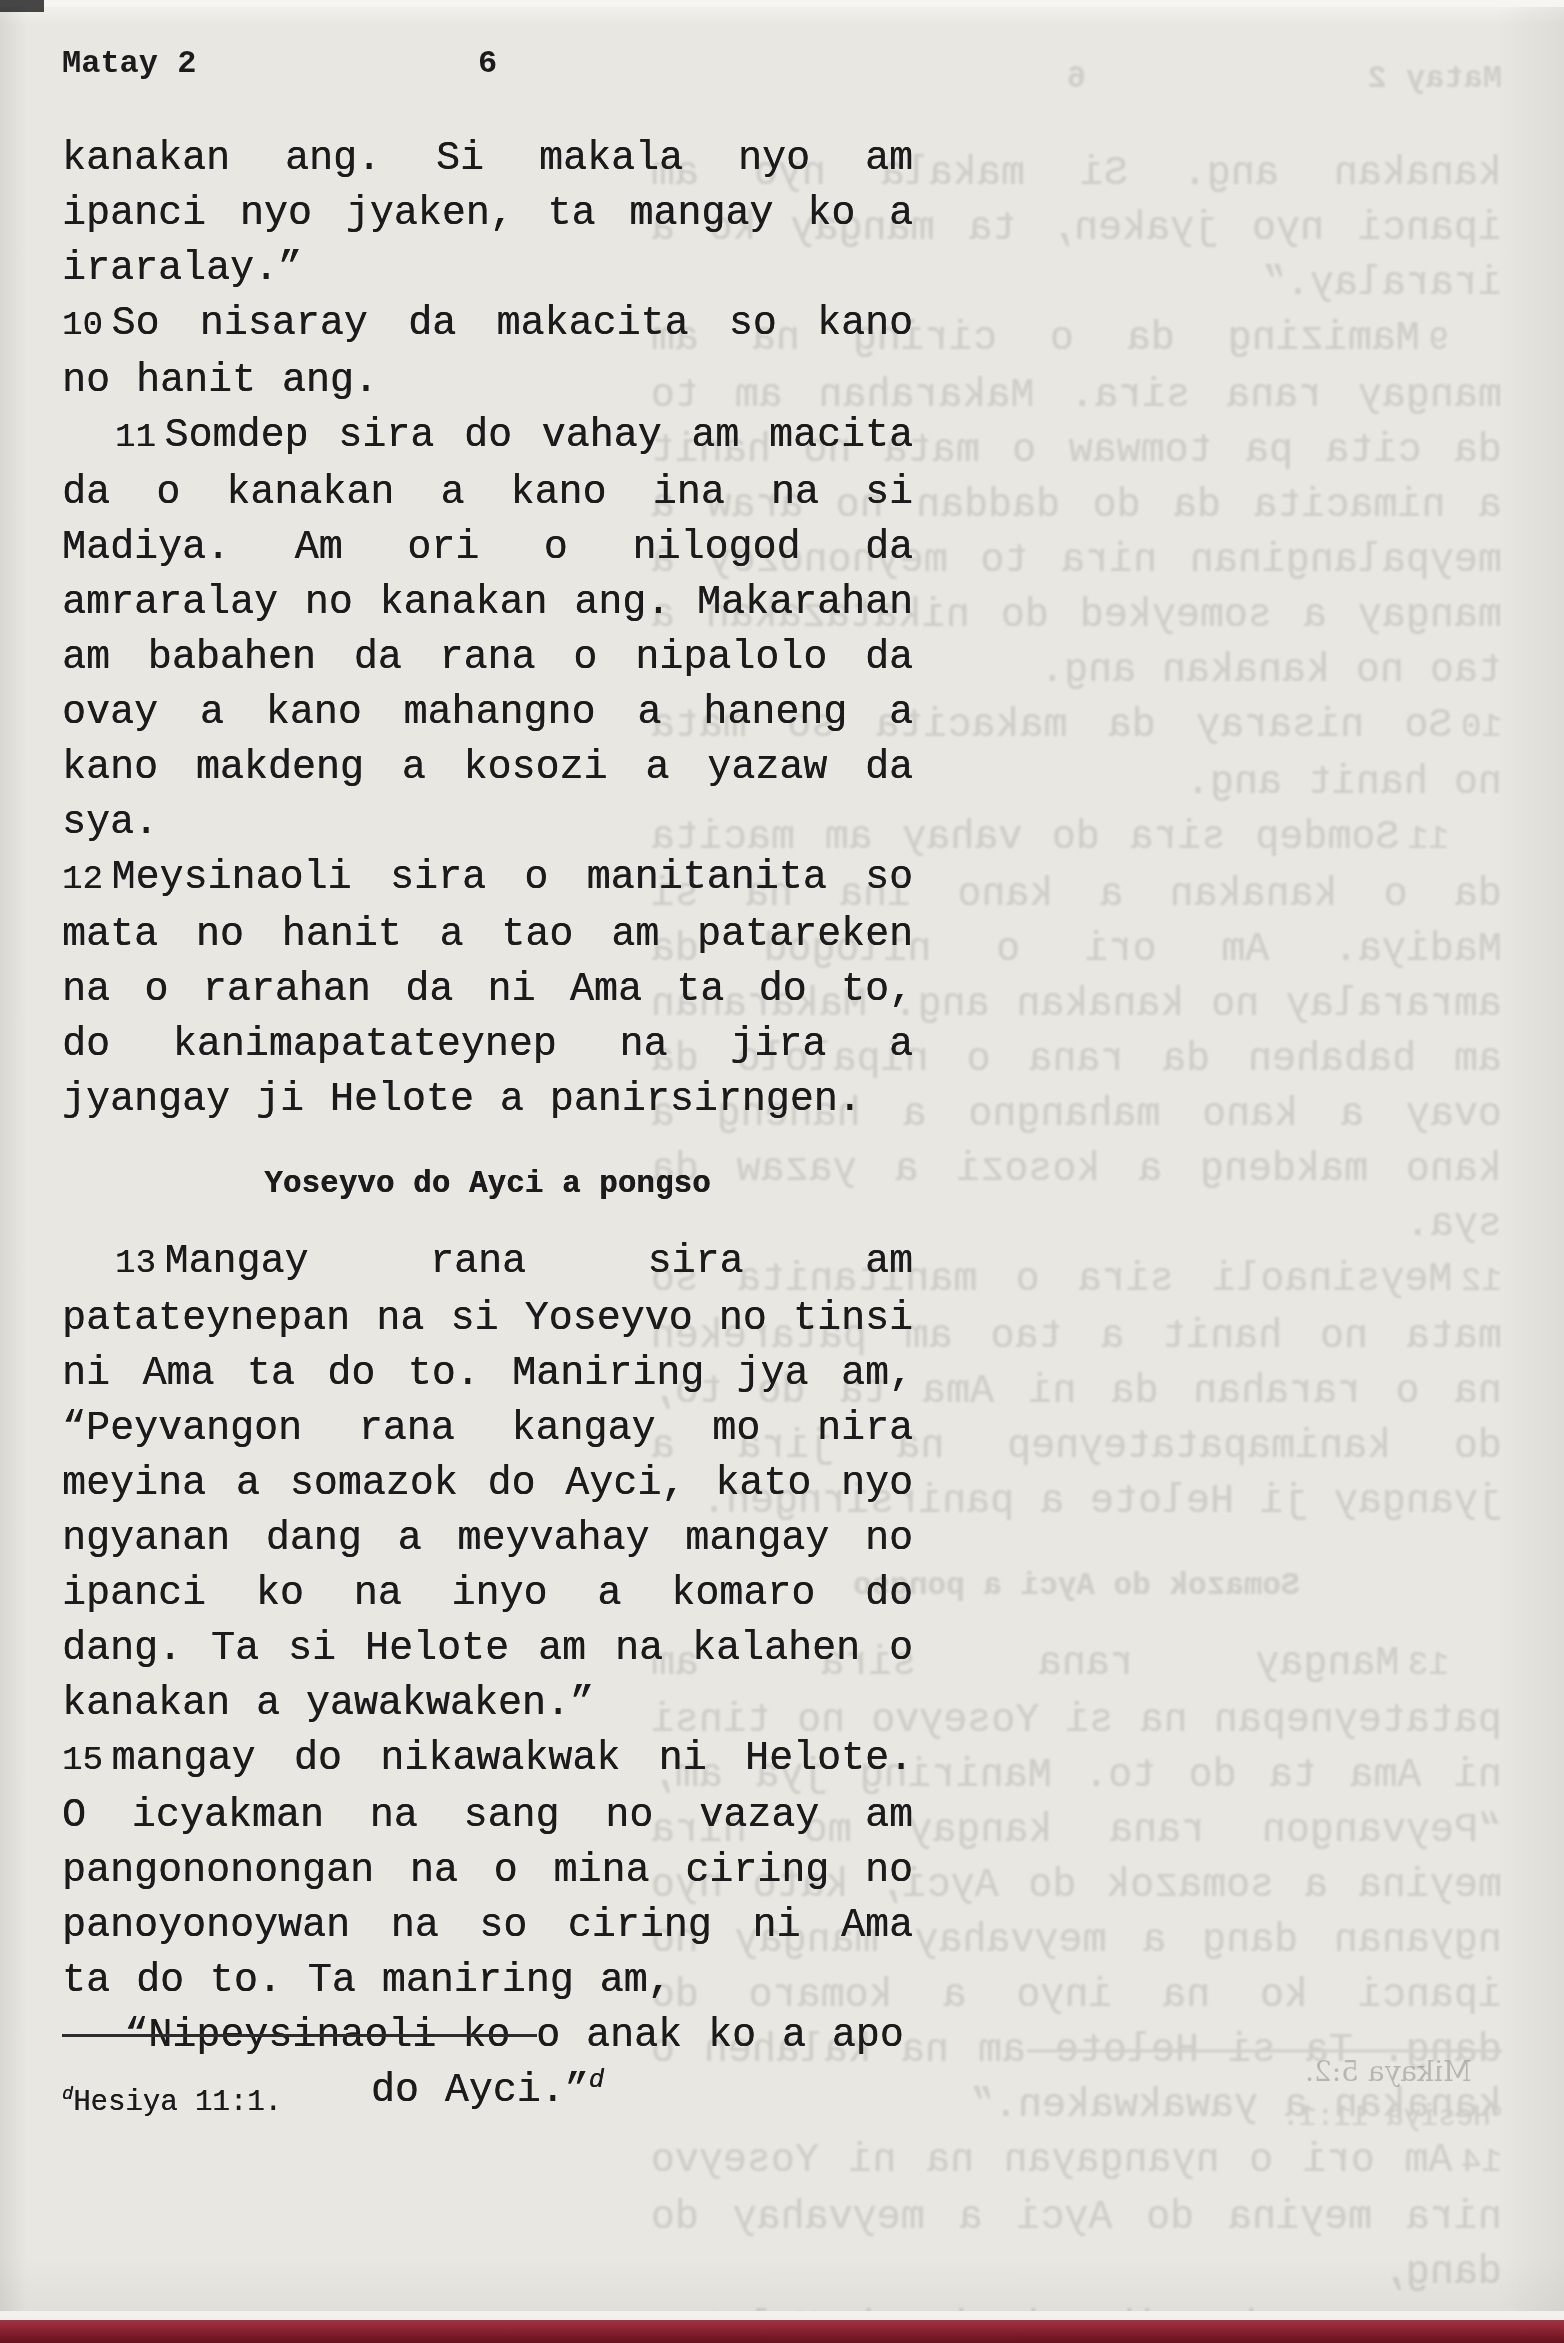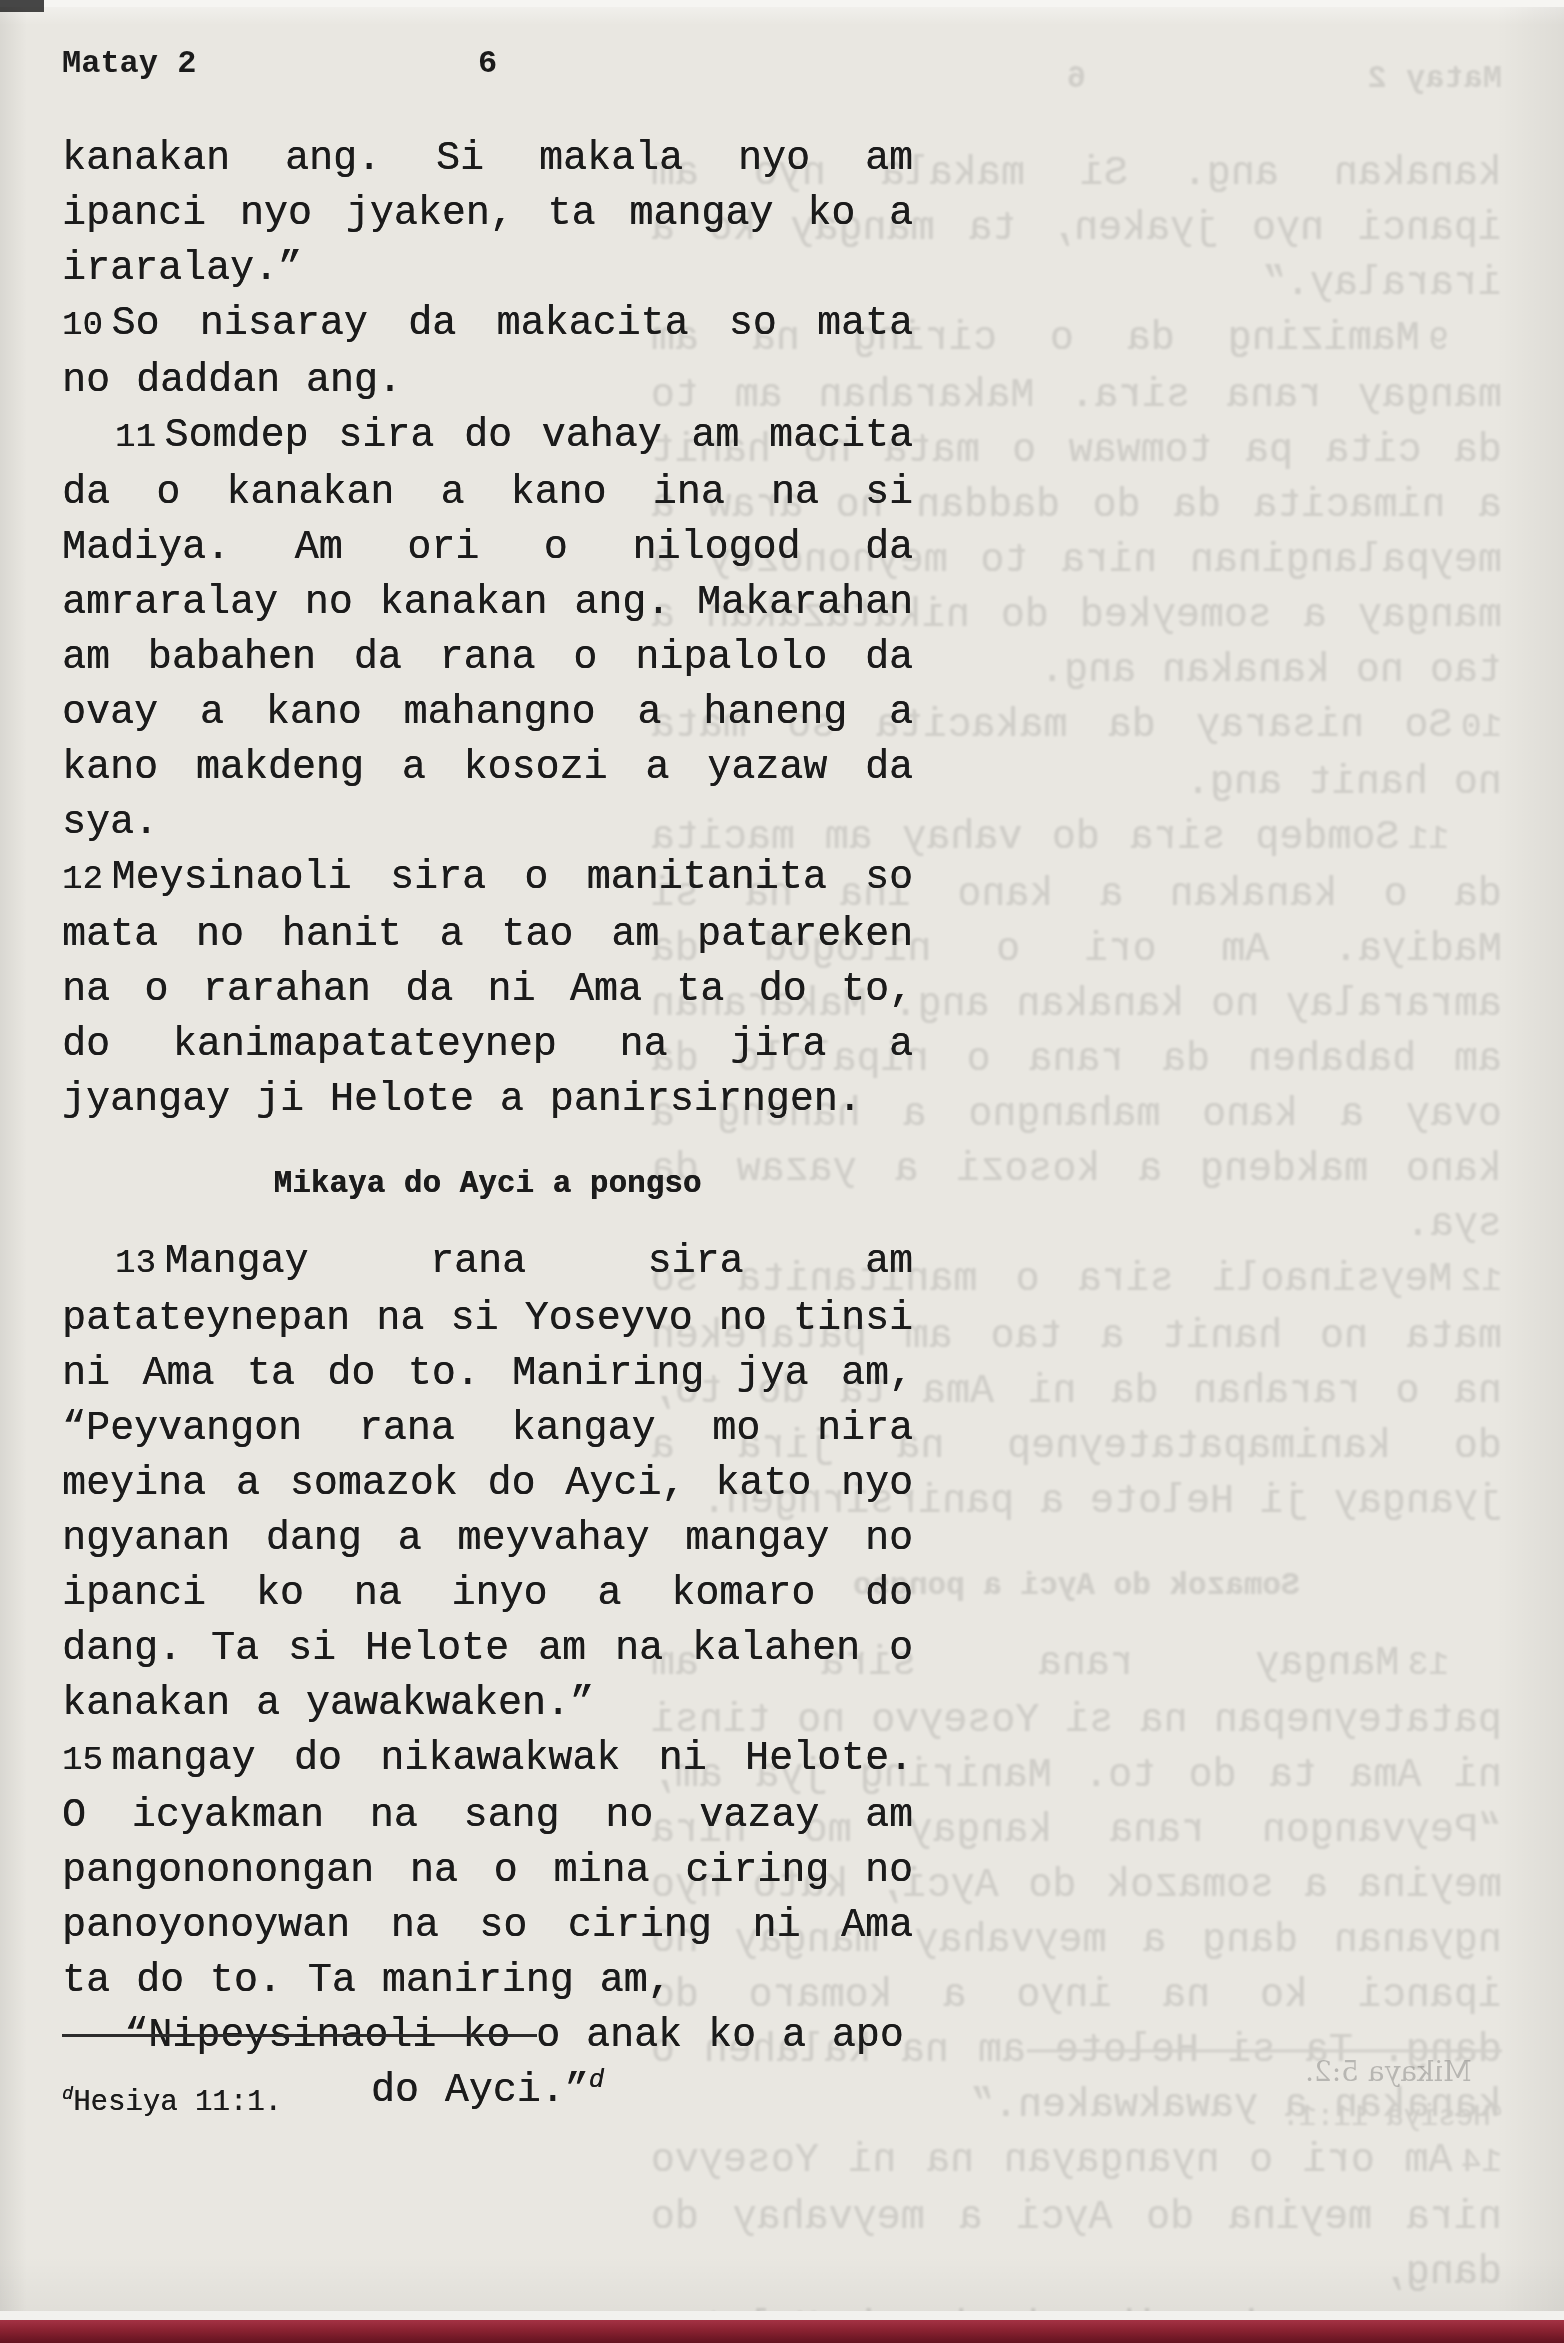--- a/index.html
+++ b/index.html
@@ -163,27 +163,27 @@
     <div class="textblock">
 
       <div class="header">
         <span class="book">Matay 2</span>
         <span class="pagenum">6</span>
       </div>
 
       <p class="para"><span>kanakan ang. Si makala nyo am ipanci nyo jyaken, ta mangay ko a iraralay.”</span></p>
 
 
-      <p class="para"><span class="vnum">10</span><span>So nisaray da makacita so mata no daddan ang.</span></p>
+      <p class="para"><span class="vnum">10</span><span>So nisaray da makacita so kano no hanit ang.</span></p>
 
       <p class="para indent"><span class="vnum">11</span><span>Somdep sira do vahay am macita da o kanakan a kano ina na si Madiya. Am ori o nilogod da amraralay no kanakan ang. Makarahan am babahen da rana o nipalolo da ovay a kano mahangno a haneng a kano makdeng a kosozi a yazaw da sya.</span></p>
 
       <p class="para"><span class="vnum">12</span><span>Meysinaoli sira o manitanita so mata no hanit a tao am patareken na o rarahan da ni Ama ta do to, do kanimapatateynep na jira a jyangay ji Helote a panirsirngen.</span></p>
 
-      <h2 class="section-heading">Mikaya do Ayci a pongso</h2>
+      <h2 class="section-heading">Yoseyvo do Ayci a pongso</h2>
 
       <p class="para indent"><span class="vnum">13</span><span>Mangay rana sira am patateynepan na si Yoseyvo no tinsi ni Ama ta do to. Maniring jya am, “Peyvangon rana kangay mo nira meyina a somazok do Ayci, kato nyo ngyanan dang a meyvahay mangay no ipanci ko na inyo a komaro do dang. Ta si Helote am na kalahen o kanakan a yawakwaken.”</span></p>
 
 
       <p class="para"><span class="vnum">15</span><span>mangay do nikawakwak ni Helote. O icyakman na sang no vazay am pangononongan na o mina ciring no panoyonoywan na so ciring ni Ama ta do to. Ta maniring am,</span></p>
 
       <p class="para quote"><span>“Nipeysinaoli ko o anak ko a apo do Ayci.”</span><sup class="fnmark">d</sup></p>
 
       <div class="footnote-area">
         <div class="fn-rule"></div>

